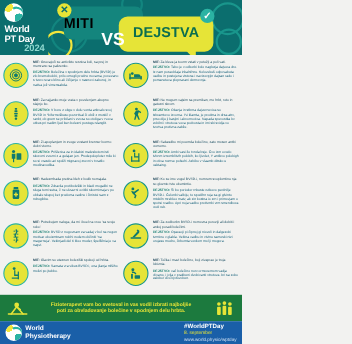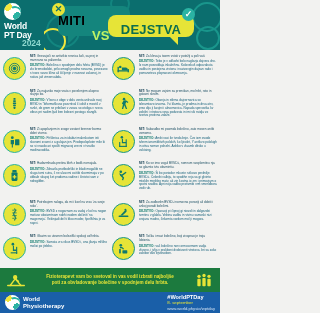--- a/index.html
+++ b/index.html
@@ -60,33 +60,33 @@
   .bubble-teal::after {
     content:""; position:absolute; left:10px; bottom:-8px;
     border-left:9px solid #14857d; border-bottom:9px solid transparent;
   }
   .bubble-teal span {
     color:#000000; font-weight:bold; font-size:13px;
     display:block; text-align:left; line-height:30px; letter-spacing:0.3px;
   }
   .bubble-yellow {
     position:absolute; left:108px; top:15px;
-    width:86px; height:22px; background:#e6e437; border-radius:8px; z-index:4;
+    width:86px; height:32px; background:#e6e437; border-radius:8px; z-index:4;
   }
   .bubble-yellow::after {
     content:""; position:absolute; right:16px; bottom:-8px;
     border-right:9px solid #e6e437; border-bottom:9px solid transparent;
   }
   .bubble-yellow span {
     color:#0b6e4f; font-weight:bold; font-size:13px;
     display:block; text-align:center; line-height:30px; letter-spacing:0.2px;
   }
   .vs {
     position:absolute; left:92px; top:28px; z-index:6;
-    color:#bef264; font-weight:bold; font-size:13px;
+    color:#ffffff; font-weight:bold; font-size:16px;
   }
   .badge {
     position:absolute; width:13px; height:13px; border-radius:50%;
     color:#0b6e6e; font-size:9px; font-weight:bold;
     text-align:center; line-height:13px; z-index:7;
   }
   .badge-x { background:#e6e437; left:52px; top:3px; }
   .badge-v { background:#2bb3a3; left:182px; top:8px; color:#ffffff; }
 
   

